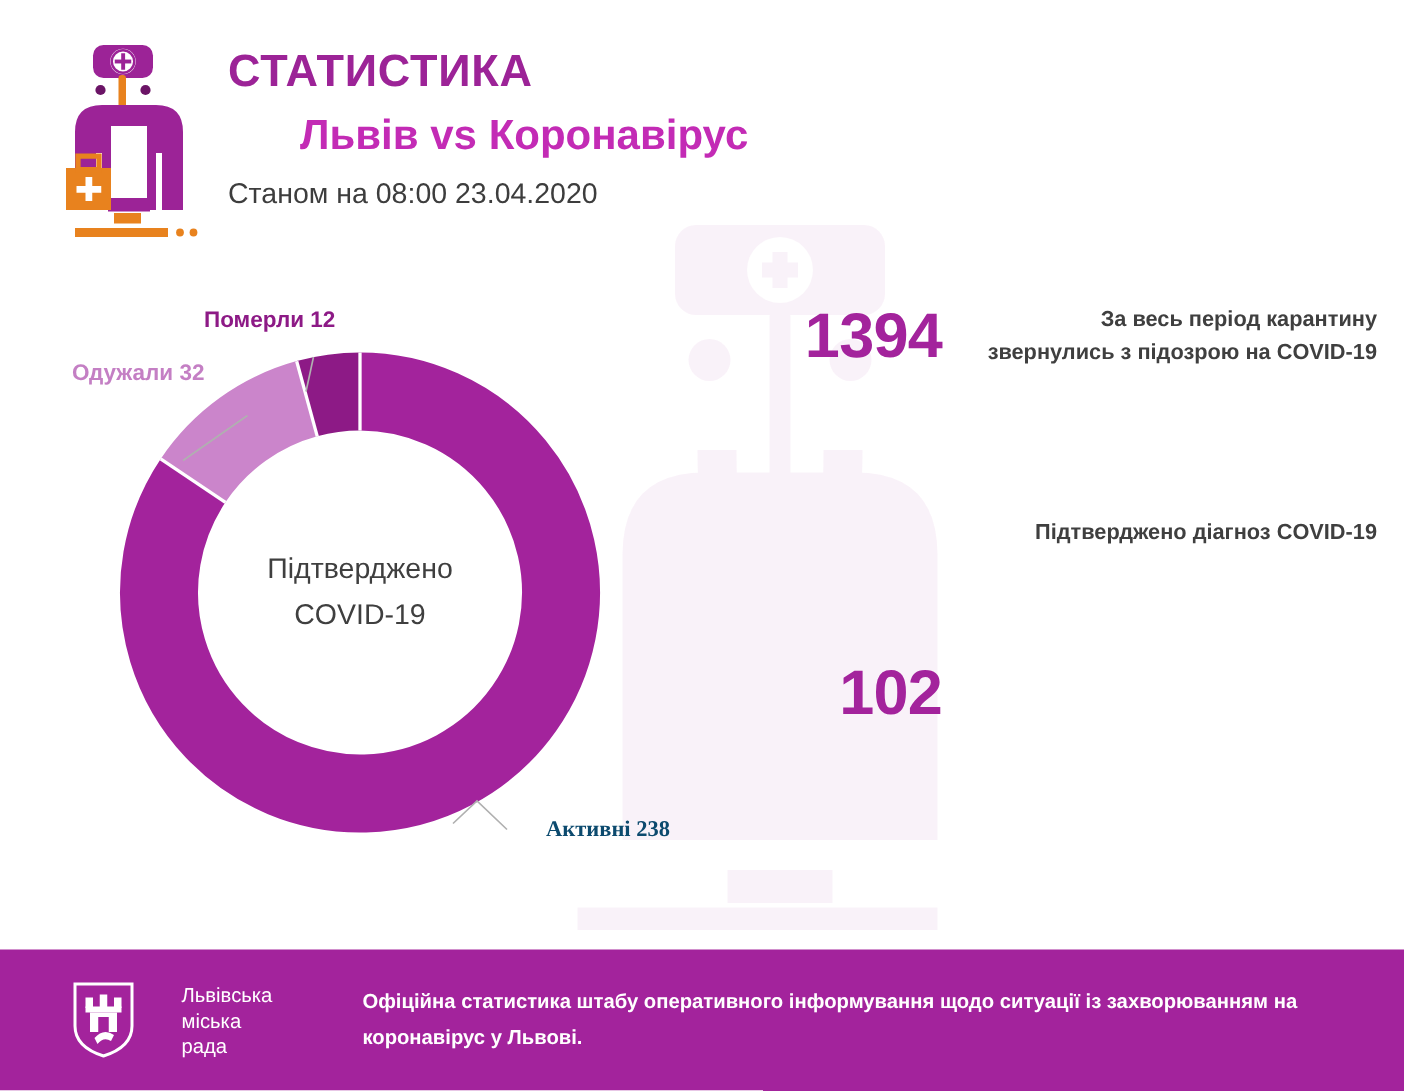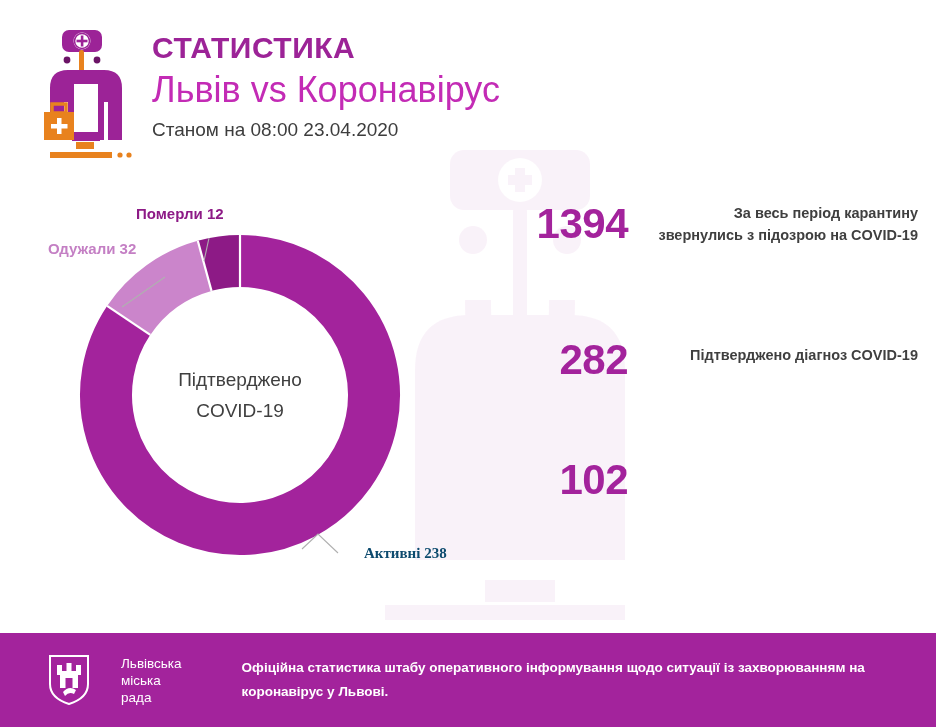--- a/index.html
+++ b/index.html
@@ -21,22 +21,22 @@
 
   
   .header { position:absolute; left:0; top:0; width:936px; height:175px; }
   .doc-icon { position:absolute; left:32px; top:26px; width:108px; height:140px; }
   .titles { position:absolute; left:152px; top:30px; }
   .t-stat {
     font-size:30px; font-weight:bold; letter-spacing:0.5px;
     color:#9c2397; line-height:36px;
   }
   .t-sub {
-    font-size:36px; font-weight:normal; color:#c32bb5;
-    line-height:40px; margin-top:4px;
+    font-size:28px; font-weight:bold; color:#c32bb5;
+    line-height:40px; margin-top:4px;margin-left:48px;
   }
   .t-date {
     font-size:19px; color:#3d3d3d; line-height:28px; margin-top:6px;
   }
 
   
   .donut-wrap { position:absolute; left:70px; top:205px; width:360px; height:370px; }
   .donut-svg { position:absolute; left:0; top:20px; }
   .donut-center {
     position:absolute; left:0; top:20px; width:340px; height:340px;
@@ -186,21 +186,20 @@
   </div>
 
   <div class="stats">
 
     <div class="stat-row r1">
       <div class="stat-num">1394</div>
       <div class="stat-lbl">За весь період карантину звернулись з підозрою на COVID-19</div>
     </div>
 
     <div class="stat-row r2">
-      <div class="stat-num">282</div>
       <div class="stat-lbl">Підтверджено діагноз COVID-19</div>
     </div>
 
     <div class="stat-row r3">
       <div class="stat-num">102</div>
     </div>
   </div>
 
   <div class="footer">
 

